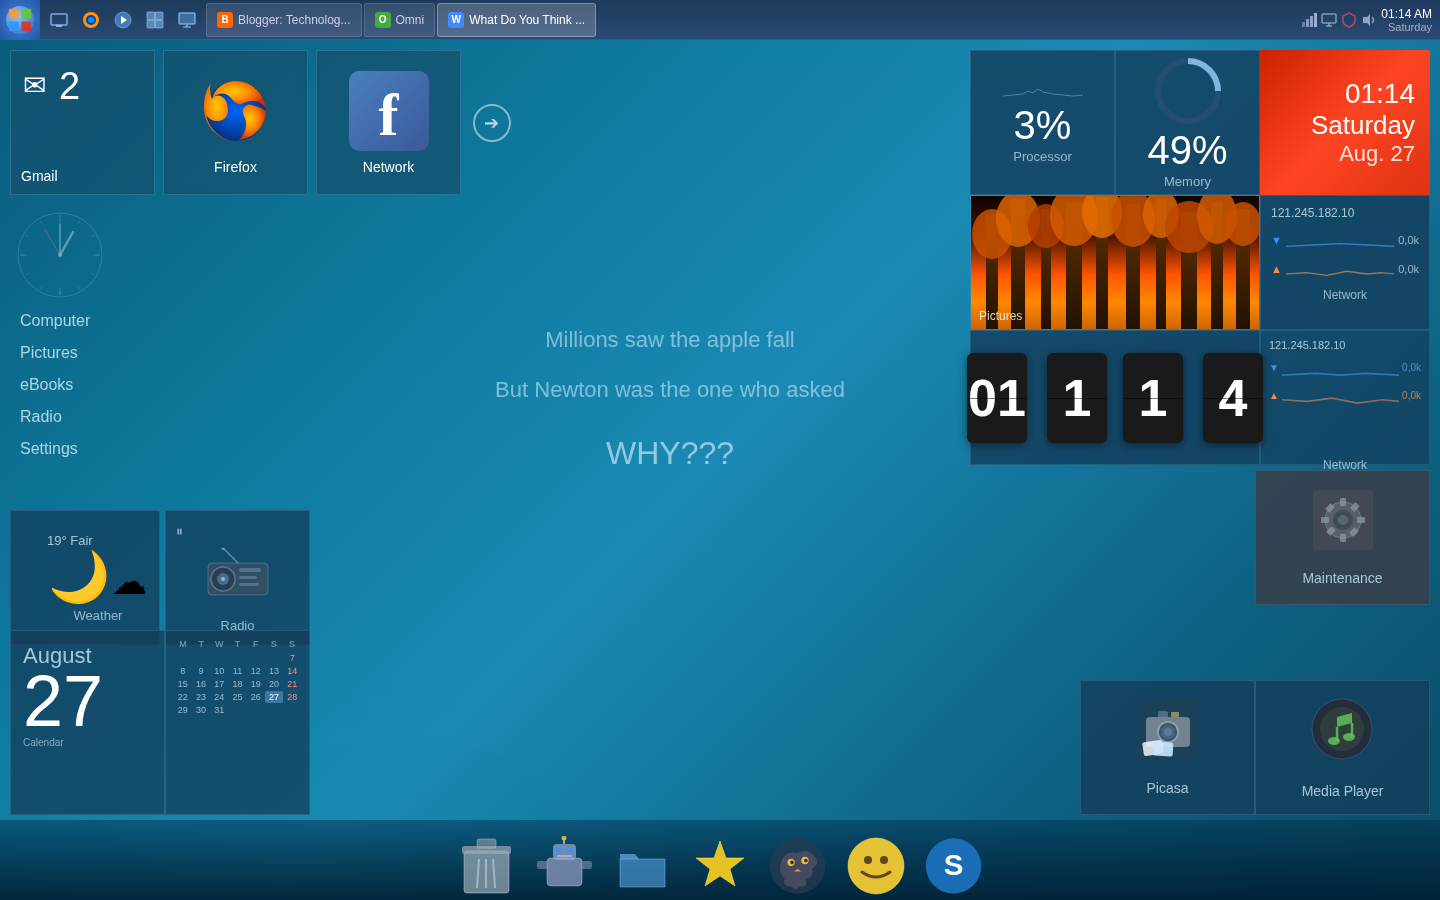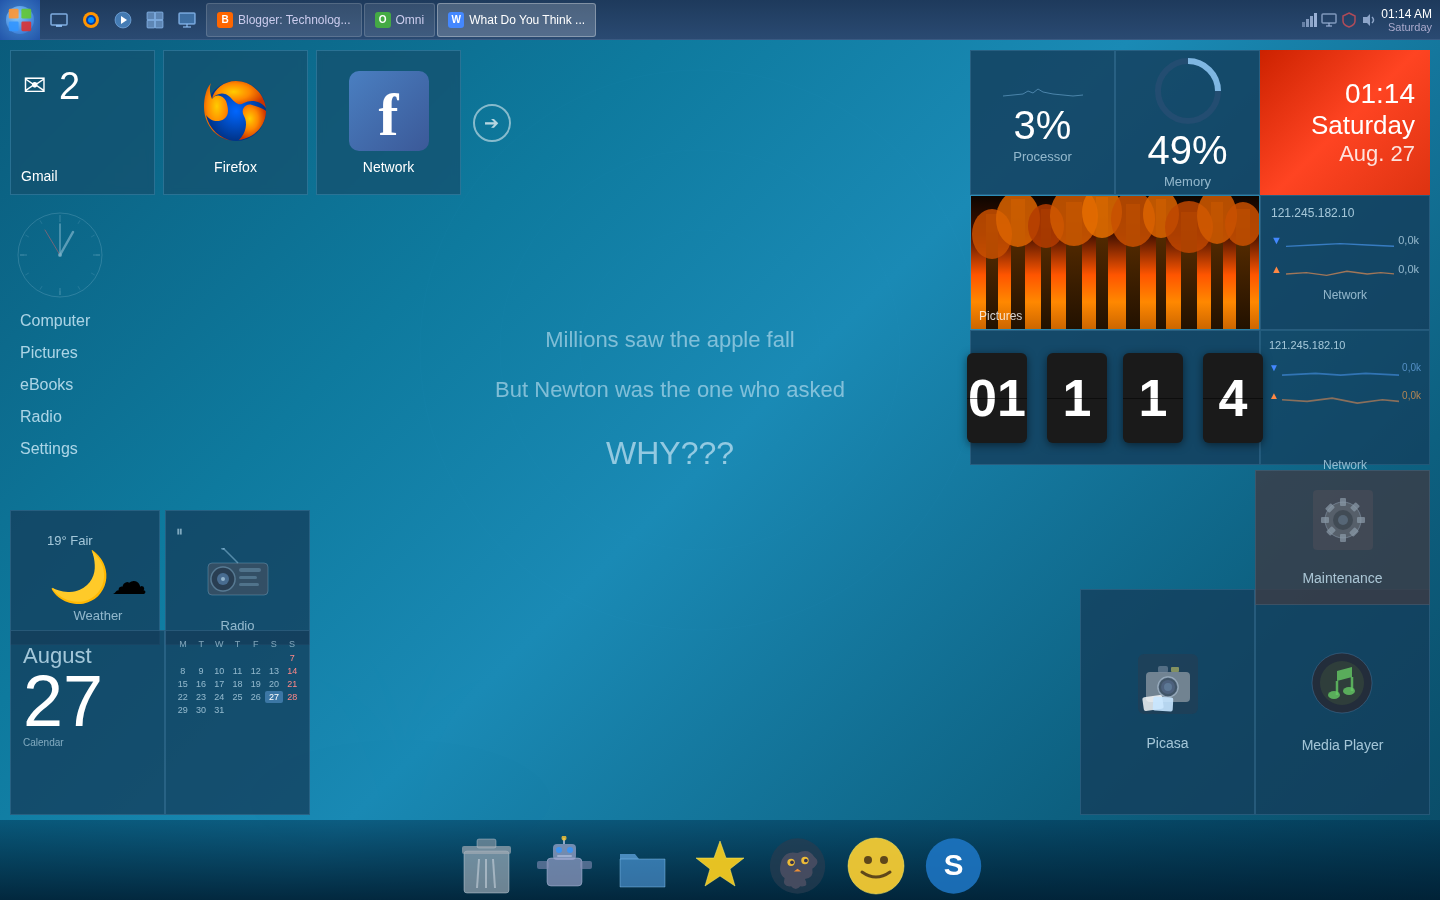--- a/index.html
+++ b/index.html
@@ -516,21 +516,21 @@
     
     .right-bottom-tiles {
       position: absolute;
       bottom: 85px;
       right: 10px;
       display: flex;
       gap: 0;
     }
     .rb-tile {
       width: 175px;
-      height: 226px;
+      height: 135px;
       background: rgba(20, 60, 90, 0.75);
       border: 1px solid rgba(100,160,200,0.25);
       display: flex;
       flex-direction: column;
       align-items: center;
       justify-content: center;
       cursor: pointer;
     }
     .rb-tile .rb-icon { font-size: 56px; margin-bottom: 8px; }
     .rb-tile .rb-label {

